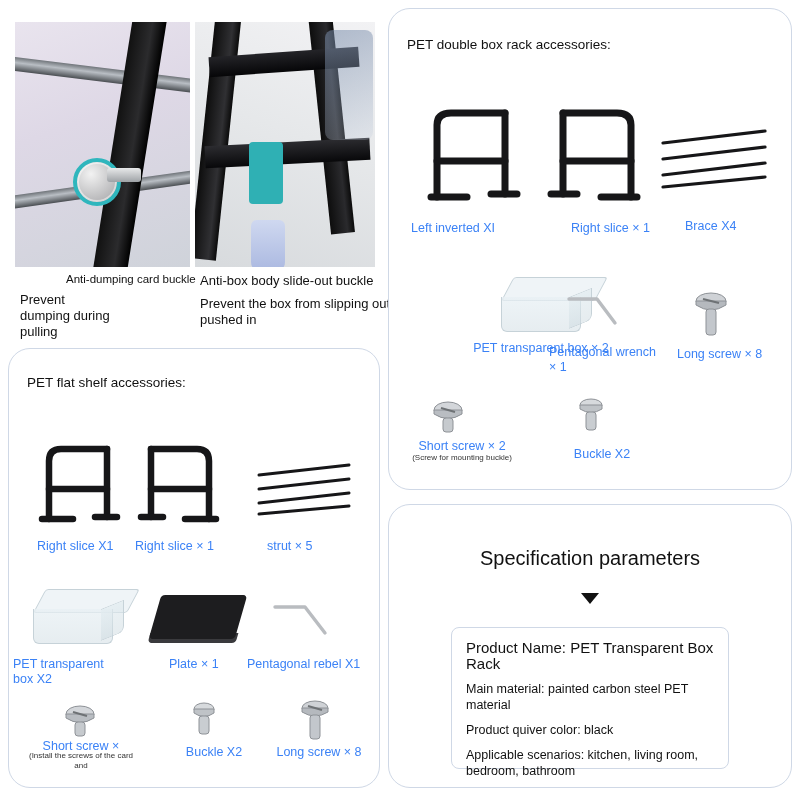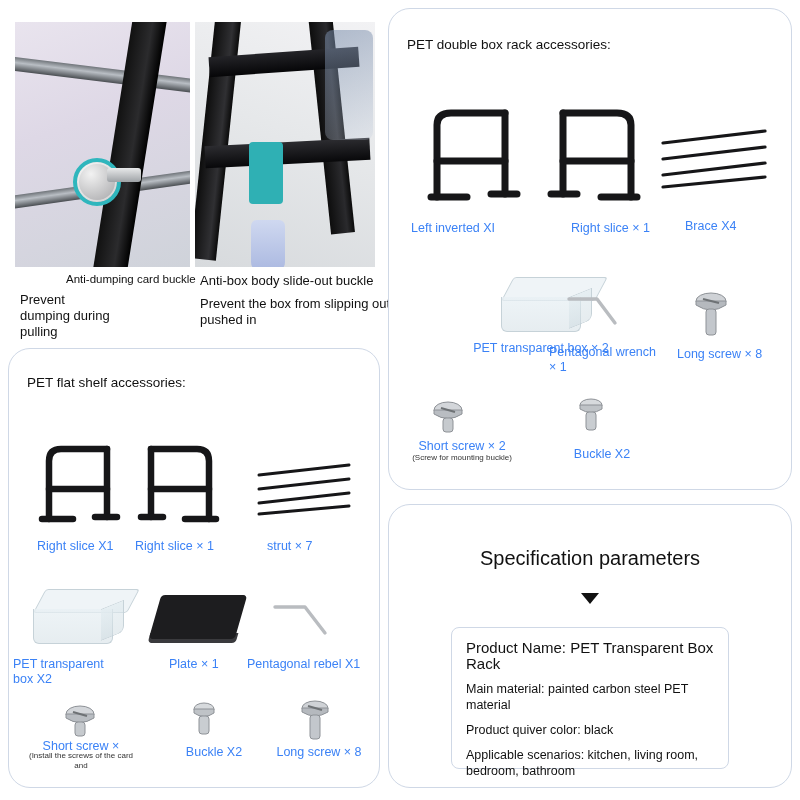--- a/index.html
+++ b/index.html
@@ -424,21 +424,21 @@
     <div class="part" style="left:248px; top:112px;">
       <svg width="96" height="56" viewBox="0 0 96 56">
         <g stroke="#161618" stroke-width="3" stroke-linecap="round">
           <line x1="2" y1="14" x2="92" y2="4"></line>
           <line x1="2" y1="28" x2="92" y2="18"></line>
           <line x1="2" y1="42" x2="92" y2="32"></line>
           <line x1="2" y1="53" x2="92" y2="45"></line>
         </g>
       </svg>
     </div>
-    <div class="part-label" style="left:258px; top:190px; width:90px;">strut × 7</div>
+    <div class="part-label" style="left:258px; top:190px; width:90px;">strut × 5</div>
 
     <div class="tbox" style="left:24px; top:240px;">
       <div class="top"></div>
       <div class="body"></div>
       <div class="lip"></div>
     </div>
     <div class="part-label" style="left:4px; top:308px; width:110px;">PET transparent box X2</div>
 
     <div class="plate" style="left:140px; top:246px;">
       <div class="pside"></div>

